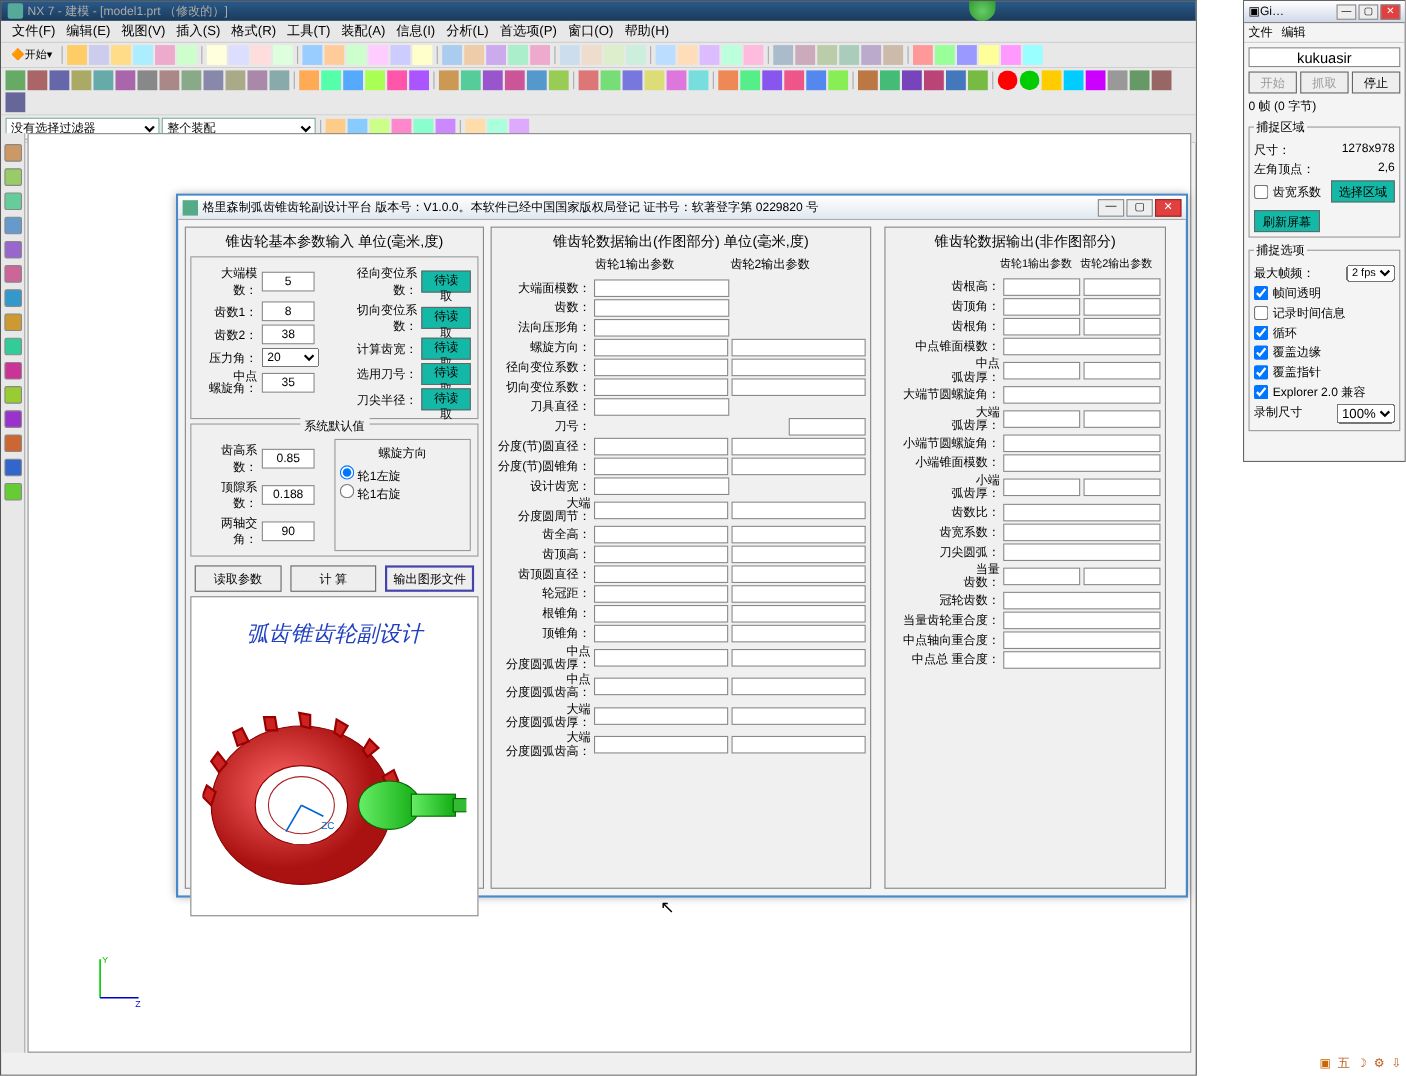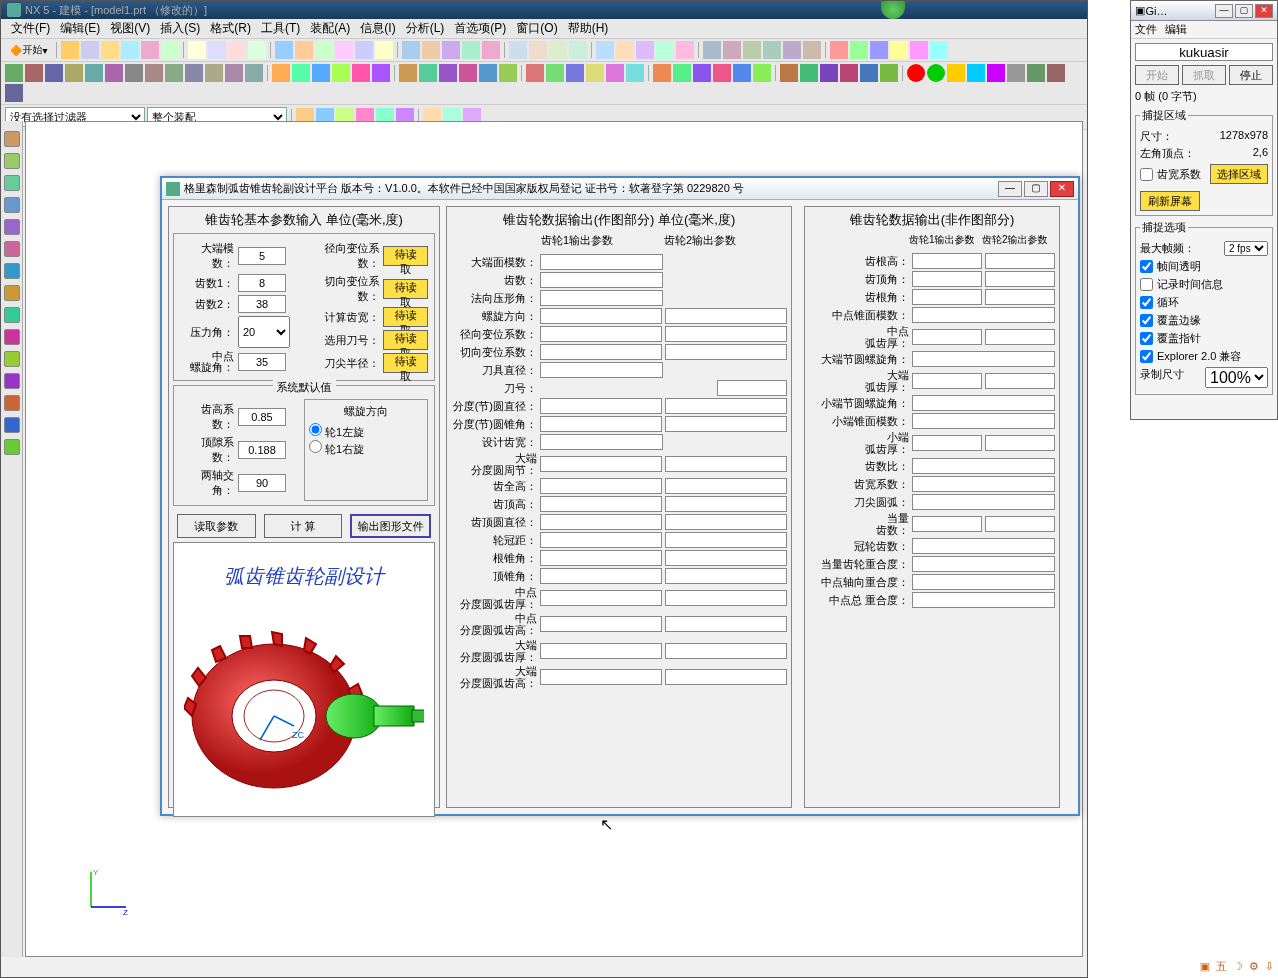--- a/index.html
+++ b/index.html
@@ -37,29 +37,29 @@
 .panel.left { width: 272px; }
 .panel.mid { width: 346px; }
 .panel.right { width: 256px; margin-left: 6px; }
 .panel-title { font-size: 13px; text-align: center; margin-bottom: 4px; }
 .fieldset { border: 1px solid #999; padding: 4px 6px; margin-bottom: 4px; font-size: 11px; }
 .fieldset-title { font-size: 11px; text-align: center; margin: -10px auto 4px; background: #f0f0f0; width: fit-content; padding: 0 4px; }
 .row { display: flex; align-items: center; gap: 4px; margin: 3px 0; font-size: 11px; }
 .row label { width: 54px; text-align: right; }
 .row input[type=text] { width: 48px; height: 18px; font-size: 11px; text-align: center; border: 1px solid #888; background: #fff; }
 .row .wide { width: 62px; }
-.btn-small { height: 20px; font-size: 11px; border: 1px solid #666; background: #fde047; cursor: pointer; padding: 0 6px; }
+.btn-small { height: 20px; font-size: 11px; border: 1px solid #666; background: #14b8a6; cursor: pointer; padding: 0 6px; }
 .two-col { display: flex; gap: 10px; }
 .two-col > div { flex: 1; }
 .radio-group { border: 1px solid #999; padding: 4px; font-size: 11px; }
 .btn-row { display: flex; gap: 8px; padding: 4px; justify-content: space-around; }
 .btn-row button { flex: 1; height: 24px; font-size: 11px; border: 1px solid #666; background: #eee; cursor: pointer; }
 .btn-row button.active { border: 2px solid #44a; }
 .gear-preview { border: 1px solid #888; background: #fff; flex: 1; padding: 10px; display: flex; flex-direction: column; align-items: center; }
-.gear-preview .caption { color: #2040c0; font-family: Liberation Serif, serif; font-size: 20px; font-style: italic; margin: 10px 0 16px; }
+.gear-preview .caption { color: #2040c0; font-family: Liberation Serif, serif; font-size: 20px; font-style: italic; margin: 10px 0 32px; }
 
 .output-header { display: flex; font-size: 11px; margin-bottom: 4px; }
 .output-header span:first-child { flex: 1; text-align: center; }
 .output-header span:last-child { flex: 1; text-align: center; }
 .out-row { display: flex; align-items: center; gap: 3px; margin: 2px 0; font-size: 11px; }
 .out-row label { width: 86px; text-align: right; white-space: nowrap; line-height: 1.1; }
 .out-row .out-field { flex: 1; height: 16px; border: 1px solid #888; background: #fff; }
 .panel.right .out-row label { width: 100px; }
 
 
@@ -87,21 +87,21 @@
 
 
 .corner-badge { position: absolute; top: 0; left: 880px; width: 24px; height: 18px; background: radial-gradient(circle,#6c6,#393); border-radius: 0 0 12px 12px; }
 </style>
 </head>
 <body>
 
 <div class="nx-window">
   <div class="nx-titlebar">
     <div class="logo"></div>
-    <span>NX 5 - 建模 - [model1.prt （修改的）]</span>
+    <span>NX 7 - 建模 - [model1.prt （修改的）]</span>
   </div>
   <div class="nx-menubar">
     <span>文件(F)</span>
     <span>编辑(E)</span>
     <span>视图(V)</span>
     <span>插入(S)</span>
     <span>格式(R)</span>
     <span>工具(T)</span>
     <span>装配(A)</span>
     <span>信息(I)</span>
@@ -302,21 +302,21 @@
             <div class="row">
                 <label>齿数1：</label>
                 <input type="text" value="8" style="">
               </div>
             <div class="row">
                 <label>齿数2：</label>
                 <input type="text" value="38" style="">
               </div>
             <div class="row">
                 <label>压力角：</label>
-                <select style="width:52px;height:32px;font-size:11px"><option>20</option></select>
+                <select style="width:52px;height:18px;font-size:11px"><option>20</option></select>
               </div>
             <div class="row">
                 <label style="line-height:1">中点<br>螺旋角：</label>
                 <input type="text" value="35" style="">
               </div>
           </div>
           <div>
             <div class="row">
                 <label class="wide" style="width:76px">径向变位系数：</label>
                 <button class="btn-small">待读取</button>
@@ -684,21 +684,21 @@
       <div class="cap-check">
           <input type="checkbox" checked="" style="">
           <span>覆盖指针</span>
         </div>
       <div class="cap-check">
           <input type="checkbox" checked="" style="">
           <span>Explorer 2.0 兼容</span>
         </div>
       <div class="cap-row">
           <span>录制尺寸</span>
-          <select style="font-size:16px"><option>100%</option></select>
+          <select style="font-size:12px"><option>100%</option></select>
         </div>
     </fieldset>
   </div>
 </div>
 
 <div class="cursor-arrow">↖</div>
 
 <div class="status-tray">
   <span style="color:#c60">▣</span>
   <span>五</span>

